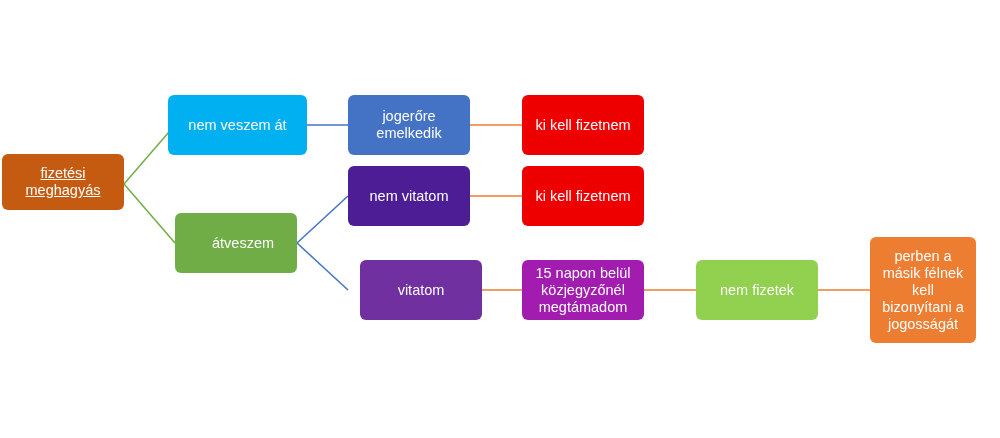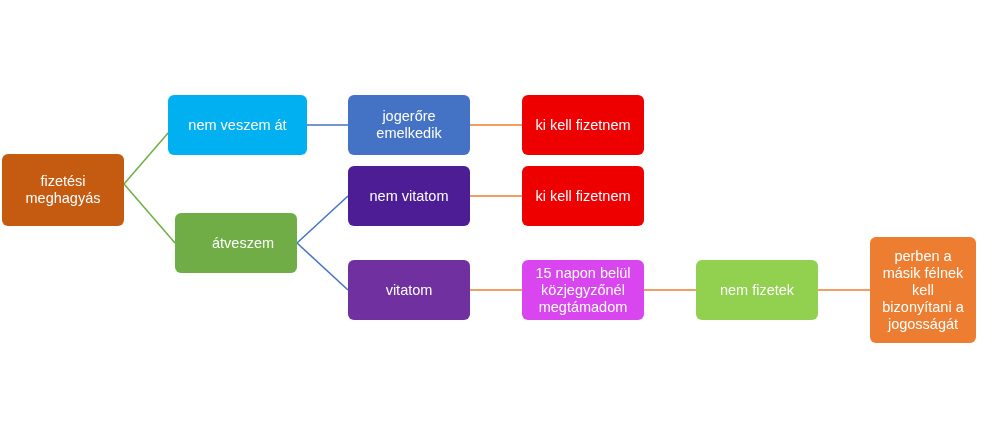--- a/index.html
+++ b/index.html
@@ -2,26 +2,26 @@
 <html><head>
 <meta charset="utf-8">
 <style>
   html, body { margin: 0; padding: 0; background: #ffffff; }
   body { width: 1000px; height: 438px; position: relative; overflow: hidden;
          font-family: "Liberation Sans", sans-serif; }
   #connectors { position: absolute; left: 0; top: 0; width: 1000px; height: 438px; }
   .node { position: absolute; border-radius: 6px; color: #ffffff;
           display: flex; align-items: center; justify-content: center; text-align: center;
           font-size: 14.5px; line-height: 17px; box-sizing: border-box; padding: 2px 6px; }
-  .n-root   { left: 2px;   top: 154px; width: 122px; height: 72px; }
+  .n-root   { left: 2px;   top: 154px; width: 122px; height: 56px; text-decoration: underline; }
   .n-nemve  { left: 168px; top: 95px;  width: 139px; height: 60px; }
   .n-atve   { left: 175px; top: 213px; width: 122px; height: 60px; }
   .n-joger  { left: 348px; top: 95px;  width: 122px; height: 60px; }
   .n-nemvit { left: 348px; top: 166px; width: 122px; height: 60px; }
-  .n-vitat  { left: 348px; top: 260px; width: 122px; height: 60px; }
+  .n-vitat  { left: 360px; top: 260px; width: 122px; height: 60px; }
   .n-kif1   { left: 522px; top: 95px;  width: 122px; height: 60px; }
   .n-kif2   { left: 522px; top: 166px; width: 122px; height: 60px; }
   .n-15nap  { left: 522px; top: 260px; width: 122px; height: 60px; }
   .n-nemfiz { left: 696px; top: 260px; width: 122px; height: 60px; }
   .n-perben { left: 870px; top: 237px; width: 106px; height: 106px; }
 </style>
 </head>
 <body>
 
 <svg id="connectors">
@@ -38,15 +38,15 @@
   </svg>
 
 <div class="node n-root" style="background: rgb(197, 90, 17);">fizetési meghagyás</div>
 <div class="node n-nemve" style="background: rgb(0, 176, 240);">nem veszem át</div>
 <div class="node n-atve" style="background: rgb(112, 173, 71); padding-left: 20px;">átveszem</div>
 <div class="node n-joger" style="background: rgb(68, 114, 196);">jogerőre emelkedik</div>
 <div class="node n-nemvit" style="background: #4c1d95;">nem vitatom</div>
 <div class="node n-vitat" style="background: rgb(112, 48, 160);">vitatom</div>
 <div class="node n-kif1" style="background: rgb(238, 0, 0);">ki kell fizetnem</div>
 <div class="node n-kif2" style="background: rgb(238, 0, 0);">ki kell fizetnem</div>
-<div class="node n-15nap" style="background: #d946ef;">15 napon belül közjegyzőnél megtámadom</div>
+<div class="node n-15nap" style="background: #a21caf;">15 napon belül közjegyzőnél megtámadom</div>
 <div class="node n-nemfiz" style="background: rgb(146, 208, 80);">nem fizetek</div>
 <div class="node n-perben" style="background: rgb(237, 125, 49);">perben a másik félnek kell bizonyítani a jogosságát</div>
 
 </body></html>

